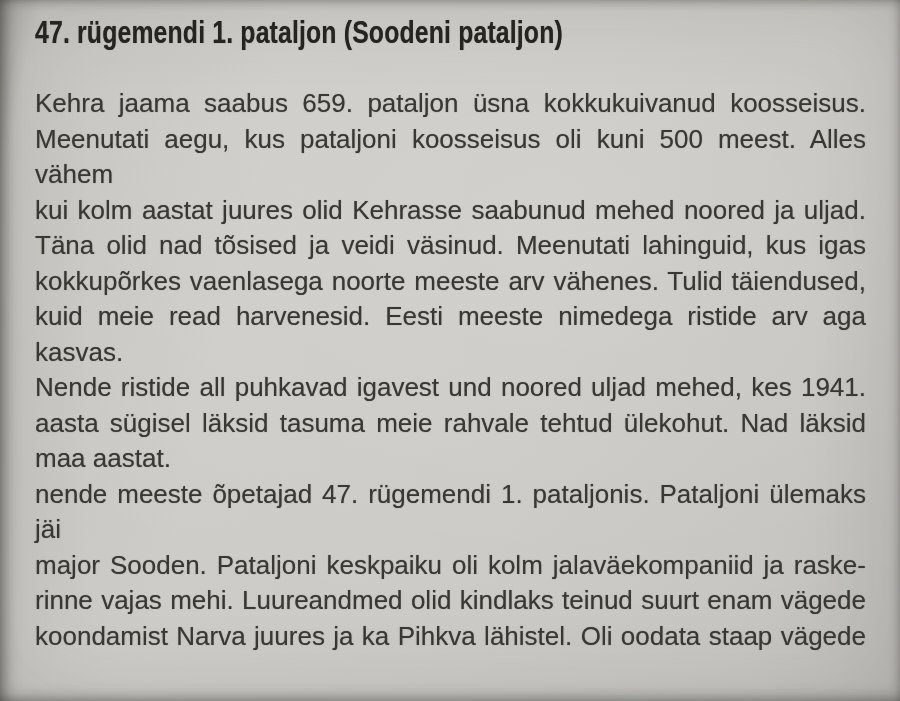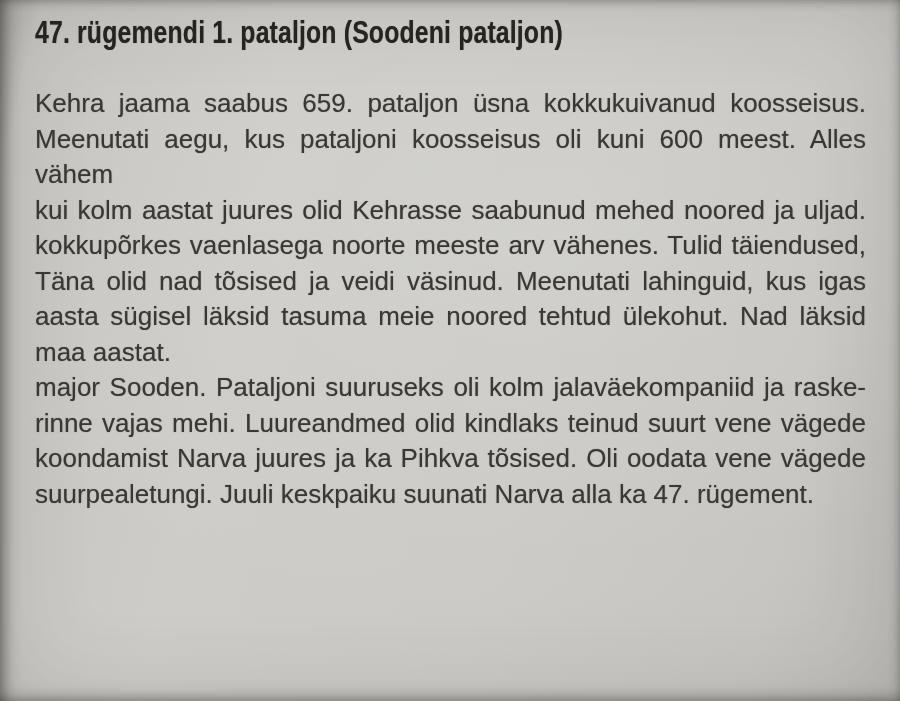--- a/index.html
+++ b/index.html
@@ -61,27 +61,29 @@
   .line.indent { text-indent: 47px; }
 </style>
 </head>
 <body>
 
 <div class="page">
   <h1 class="title">47. rügemendi 1. pataljon (Soodeni pataljon)</h1>
   <div class="body-text">
       <div class="paragraph">
         <div class="line">Kehra jaama saabus 659. pataljon üsna kokkukuivanud koosseisus.</div>
-        <div class="line">Meenutati aegu, kus pataljoni koosseisus oli kuni 600 meest. Alles vähem</div>
+        <div class="line">Meenutati aegu, kus pataljoni koosseisus oli kuni 500 meest. Alles vähem</div>
         <div class="line">kui kolm aastat juures olid Kehrasse saabunud mehed noored ja uljad.</div>
+        <div class="line">Täna olid nad tõsised ja veidi väsinud. Meenutati lahinguid, kus igas</div>
         <div class="line">kokkupõrkes vaenlasega noorte meeste arv vähenes. Tulid täiendused,</div>
-        <div class="line">Täna olid nad tõsised ja veidi väsinud. Meenutati lahinguid, kus igas</div>
-        <div class="line">aasta sügisel läksid tasuma meie noored tehtud ülekohut. Nad läksid</div>
+        <div class="line">kuid meie read harvenesid. Eesti meeste nimedega ristide arv aga kasvas.</div>
+        <div class="line">Nende ristide all puhkavad igavest und noored uljad mehed, kes 1941.</div>
+        <div class="line">aasta sügisel läksid tasuma meie rahvale tehtud ülekohut. Nad läksid</div>
         <div class="line last">maa aastat.</div>
       </div>
       <div class="paragraph">
-        <div class="line">major Sooden. Pataljoni suuruseks oli kolm jalaväekompaniid ja raske-</div>
-        <div class="line">rinne vajas mehi. Luureandmed olid kindlaks teinud suurt vene vägede</div>
-        <div class="line">koondamist Narva juures ja ka Pihkva tõsised. Oli oodata vene vägede</div>
-        <div class="line last">suurpealetungi. Juuli keskpaiku suunati Narva alla ka 47. rügement.</div>
+        <div class="line">nende meeste õpetajad 47. rügemendi 1. pataljonis. Pataljoni ülemaks jäi</div>
+        <div class="line">major Sooden. Pataljoni keskpaiku oli kolm jalaväekompaniid ja raske-</div>
+        <div class="line">rinne vajas mehi. Luureandmed olid kindlaks teinud suurt enam vägede</div>
+        <div class="line">koondamist Narva juures ja ka Pihkva lähistel. Oli oodata staap vägede</div>
       </div>
     </div>
 </div>
 
 </body></html>

